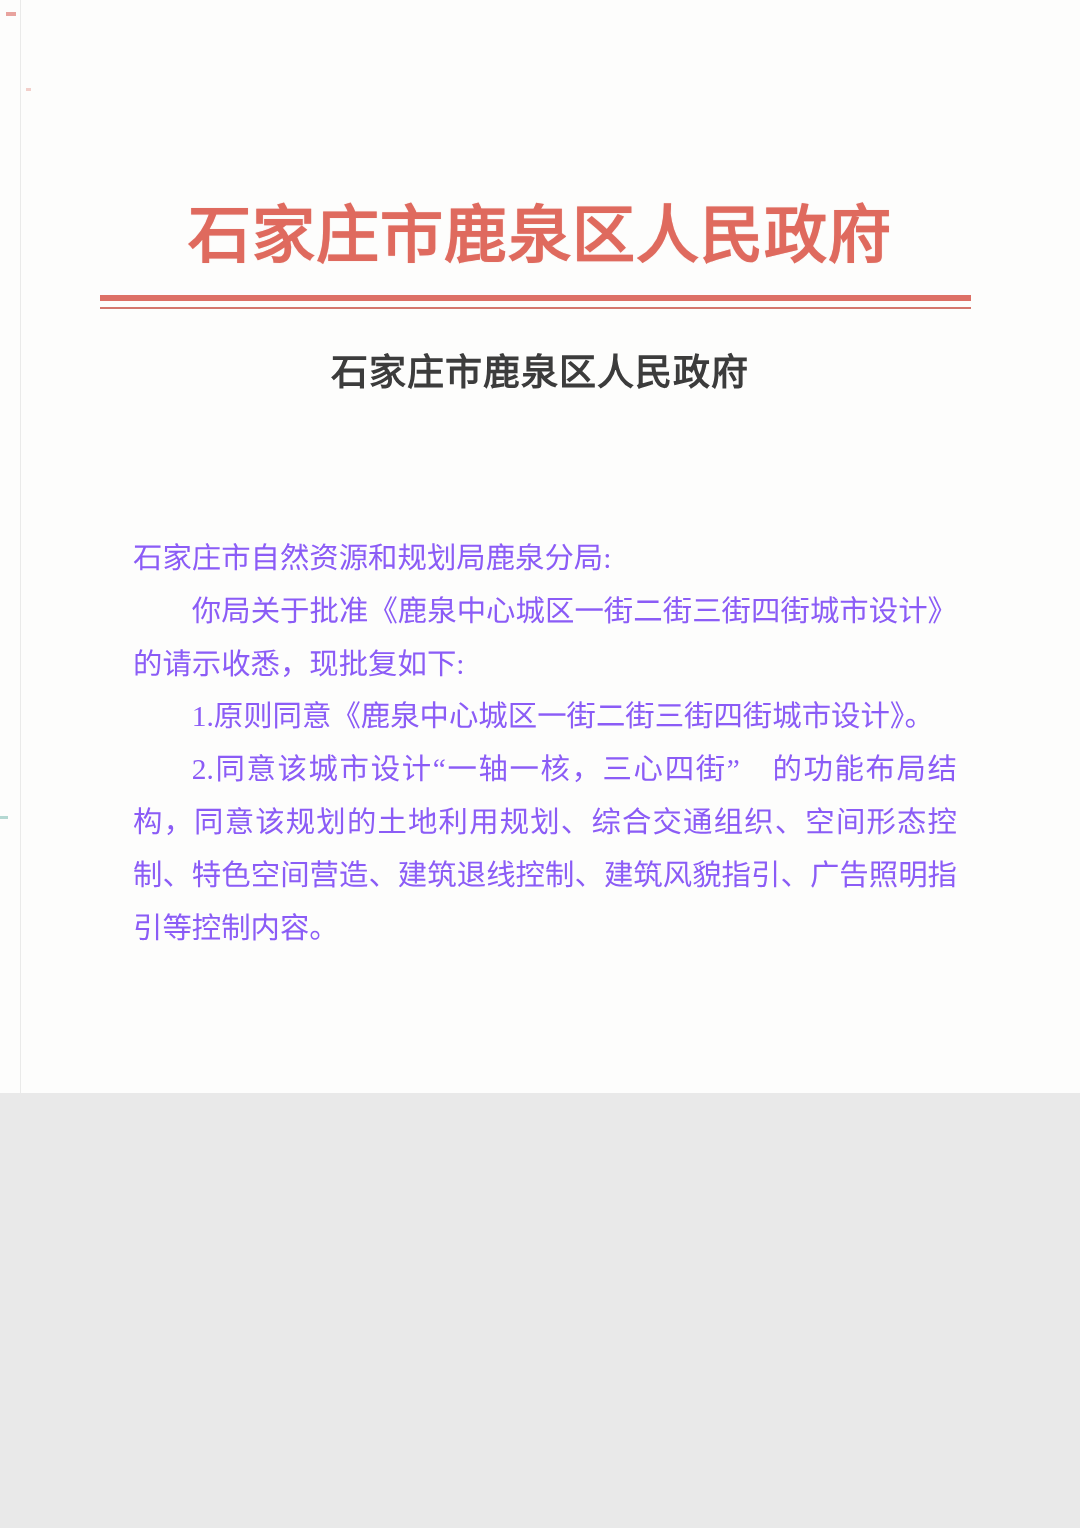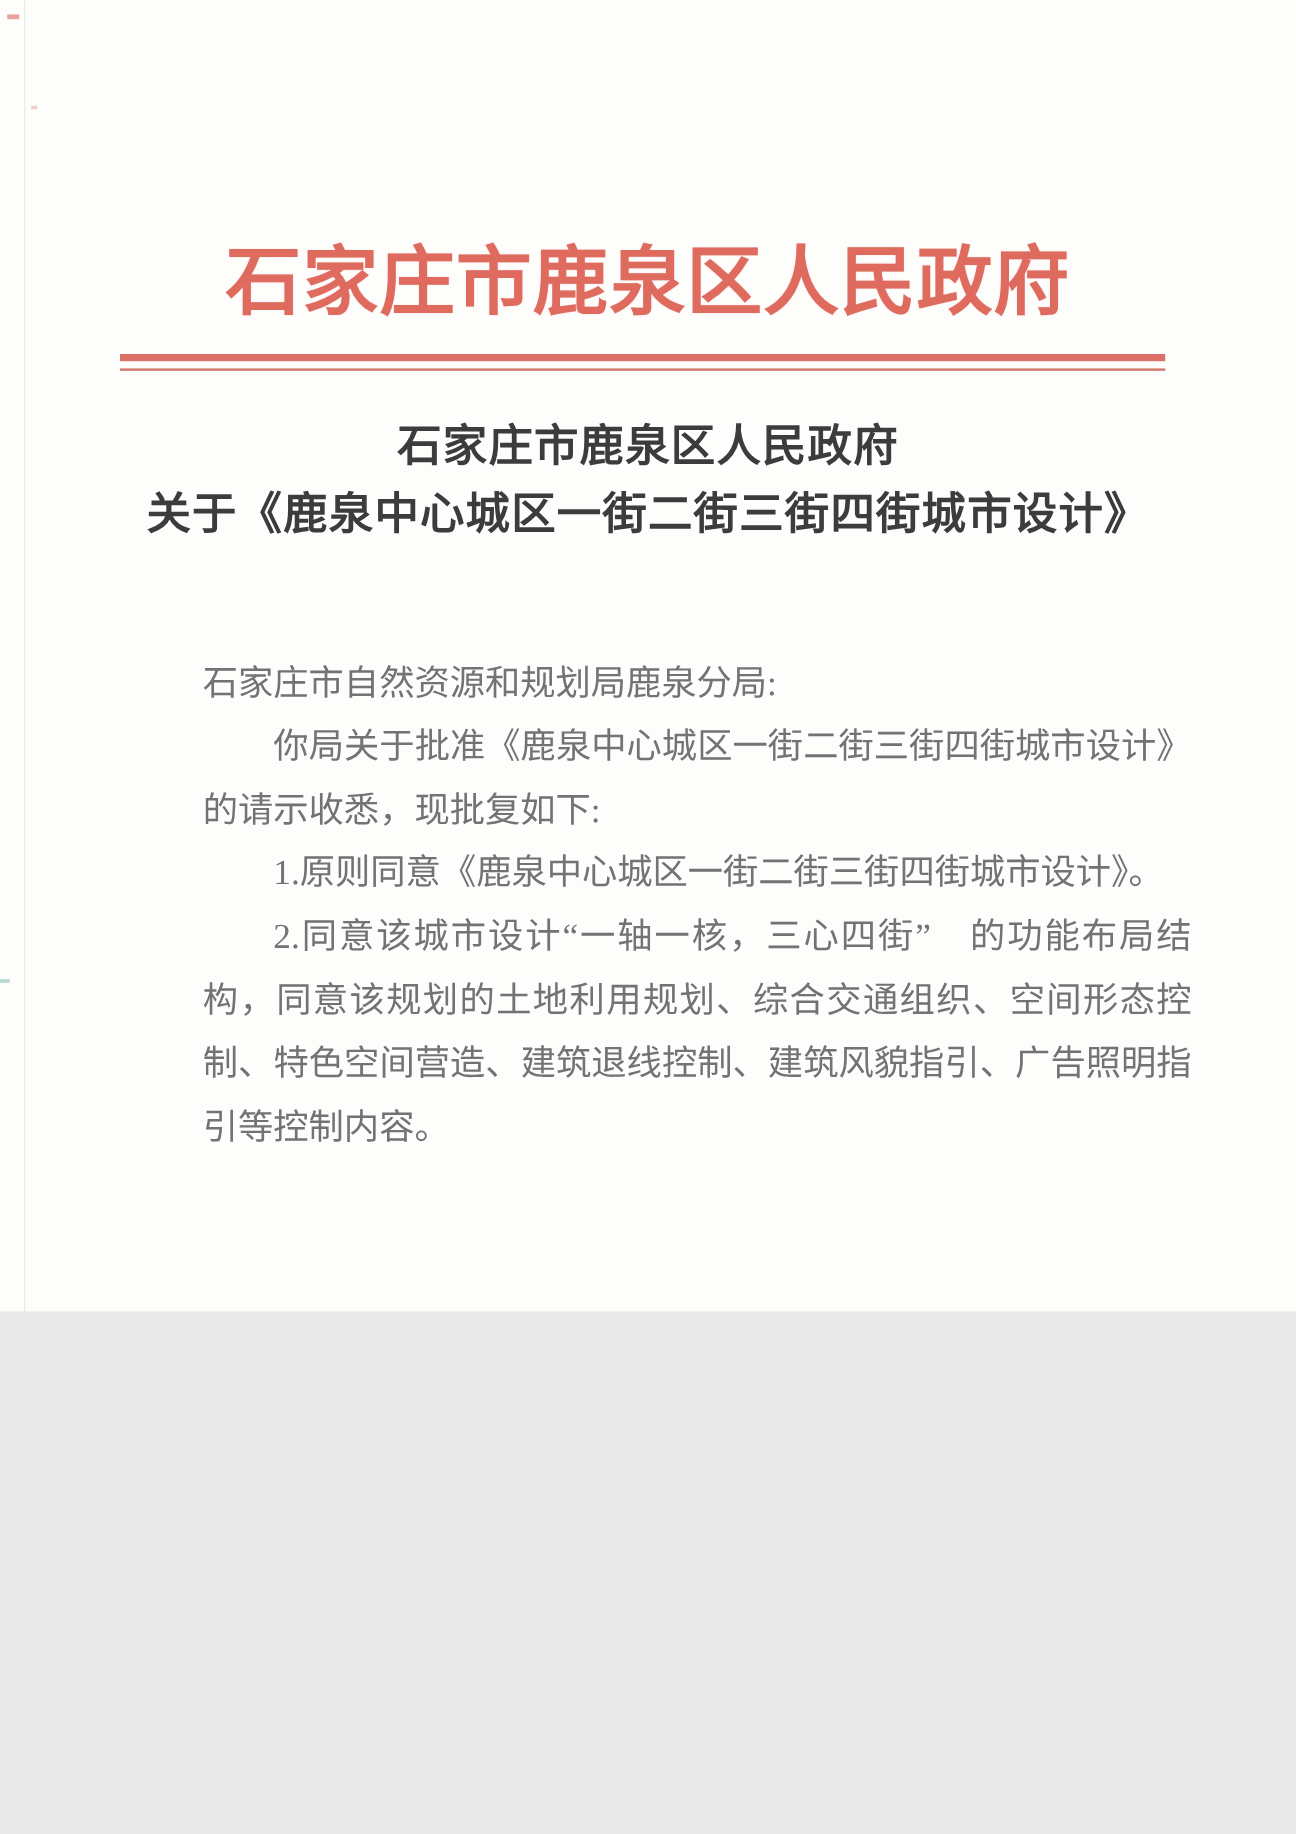--- a/index.html
+++ b/index.html
@@ -40,25 +40,24 @@
   .doc-title {
     position: absolute; top: 344px; left: 0; width: 100%;
     text-align: center;
     font-size: 37px; font-weight: bold; line-height: 57px;
     color: #3c3c3c; letter-spacing: 1px;
     white-space: nowrap;
   }
 
   
   .body-text {
-    position: absolute; top: 544px; left: 133px; width: 824px;
+    position: absolute; top: 532px; left: 133px; width: 824px;
     font-size: 29.4px; line-height: 52.8px;
-    color: #737373;
+    color: #8b5cf6;
     text-align: justify;
-    margin-left: 36px;
   }
   .body-text p { margin: 0; }
   .body-text p.indent { text-indent: 2em; }
 
   
   .sig-name {
     position: absolute; top: 1246px; left: 560px; width: 340px;
     font-size: 29px; letter-spacing: 1.5px; color: #3f3f3f;
     white-space: nowrap;
   }
@@ -89,21 +88,20 @@
 
   <div class="letterhead">石家庄市鹿泉区人民政府</div>
 
   <div class="rule-wrap">
     <div class="rule-thick"></div>
     <div class="rule-thin"></div>
   </div>
 
   <div class="doc-title">
     <div>石家庄市鹿泉区人民政府</div>
-    <div>关于《鹿泉中心城区一街二街三街四街城市设计》</div>
   </div>
 
   <div class="body-text">
     <p>石家庄市自然资源和规划局鹿泉分局:</p>
     <p class="indent">你局关于批准《鹿泉中心城区一街二街三街四街城市设计》的请示收悉，现批复如下:</p>
     <p class="indent">1.原则同意《鹿泉中心城区一街二街三街四街城市设计》。</p>
     <p class="indent">2.同意该城市设计“一轴一核，三心四街”　的功能布局结构，同意该规划的土地利用规划、综合交通组织、空间形态控制、特色空间营造、建筑退线控制、建筑风貌指引、广告照明指引等控制内容。</p>
   </div>
 
   <div class="sig-name">石家庄市鹿泉区人民政府</div>

